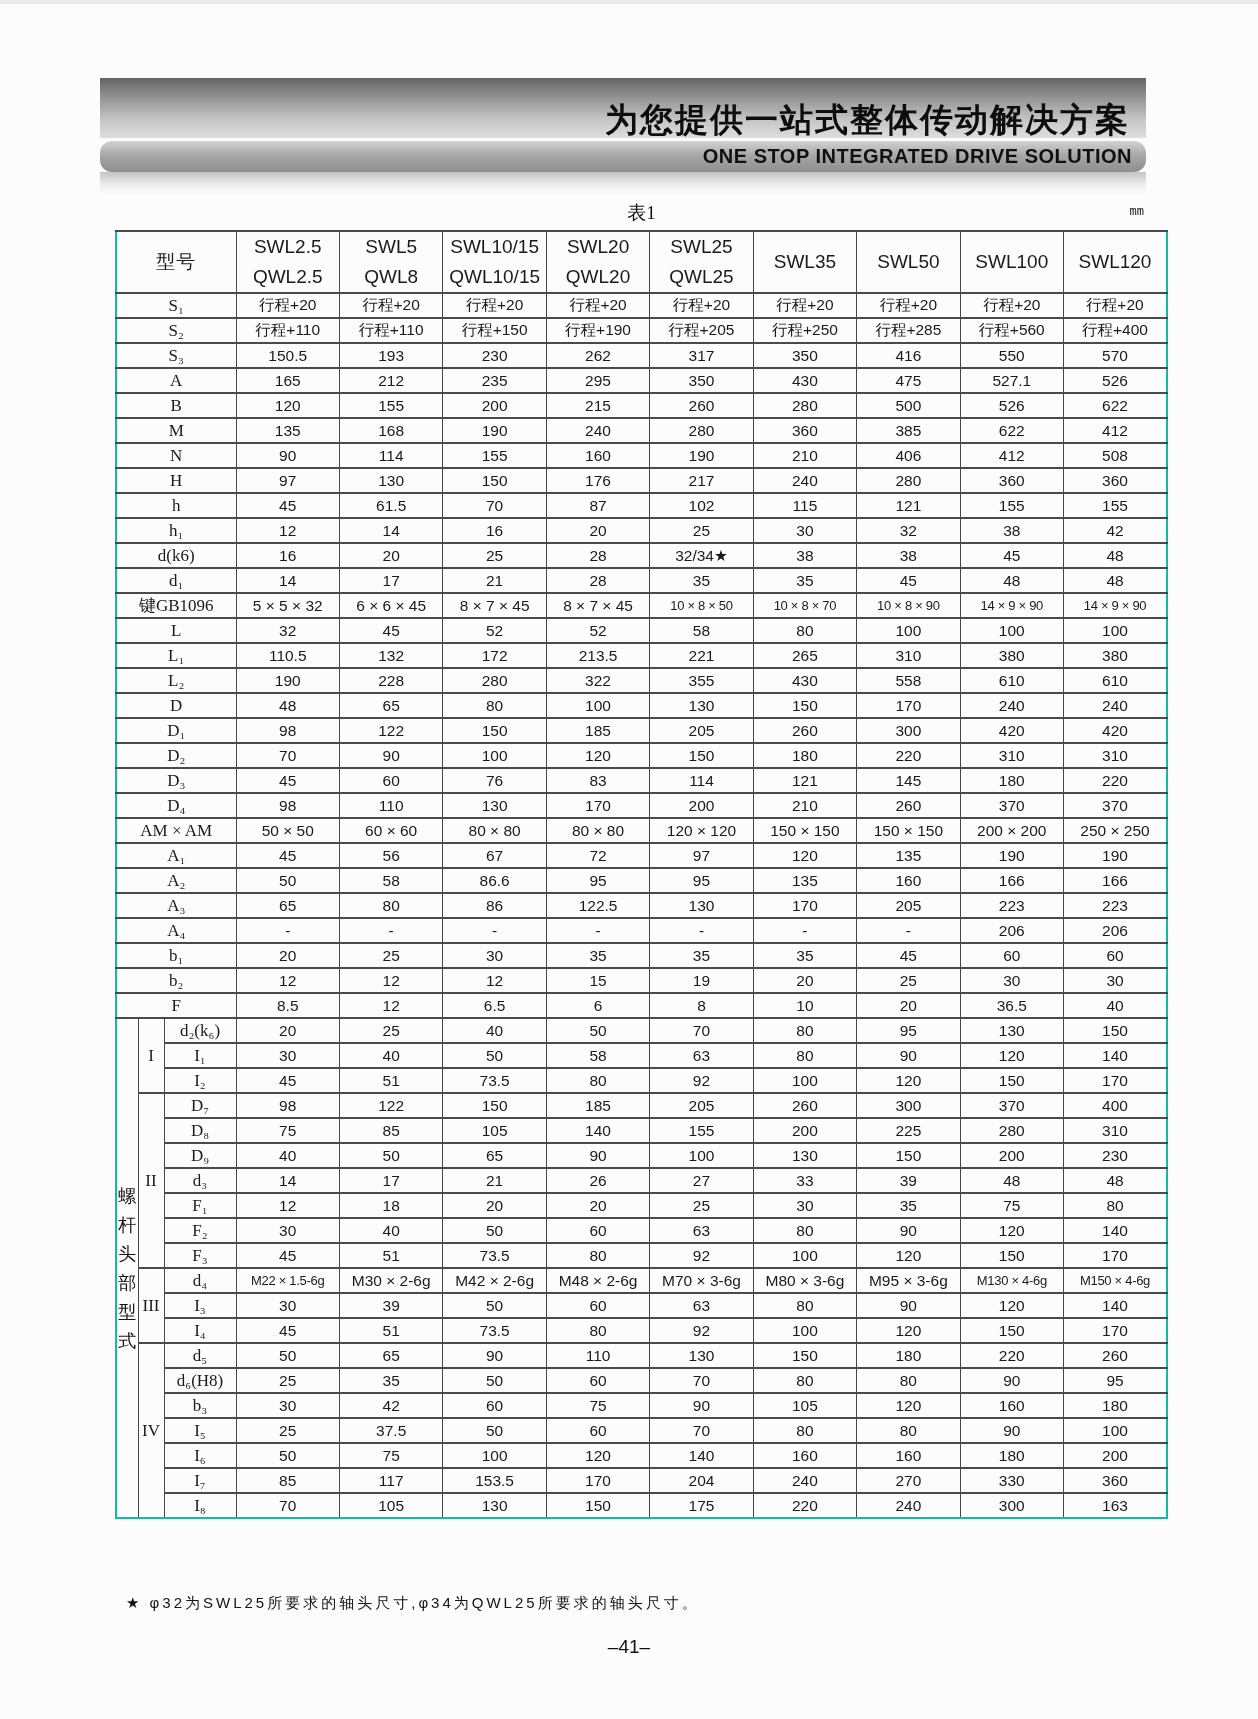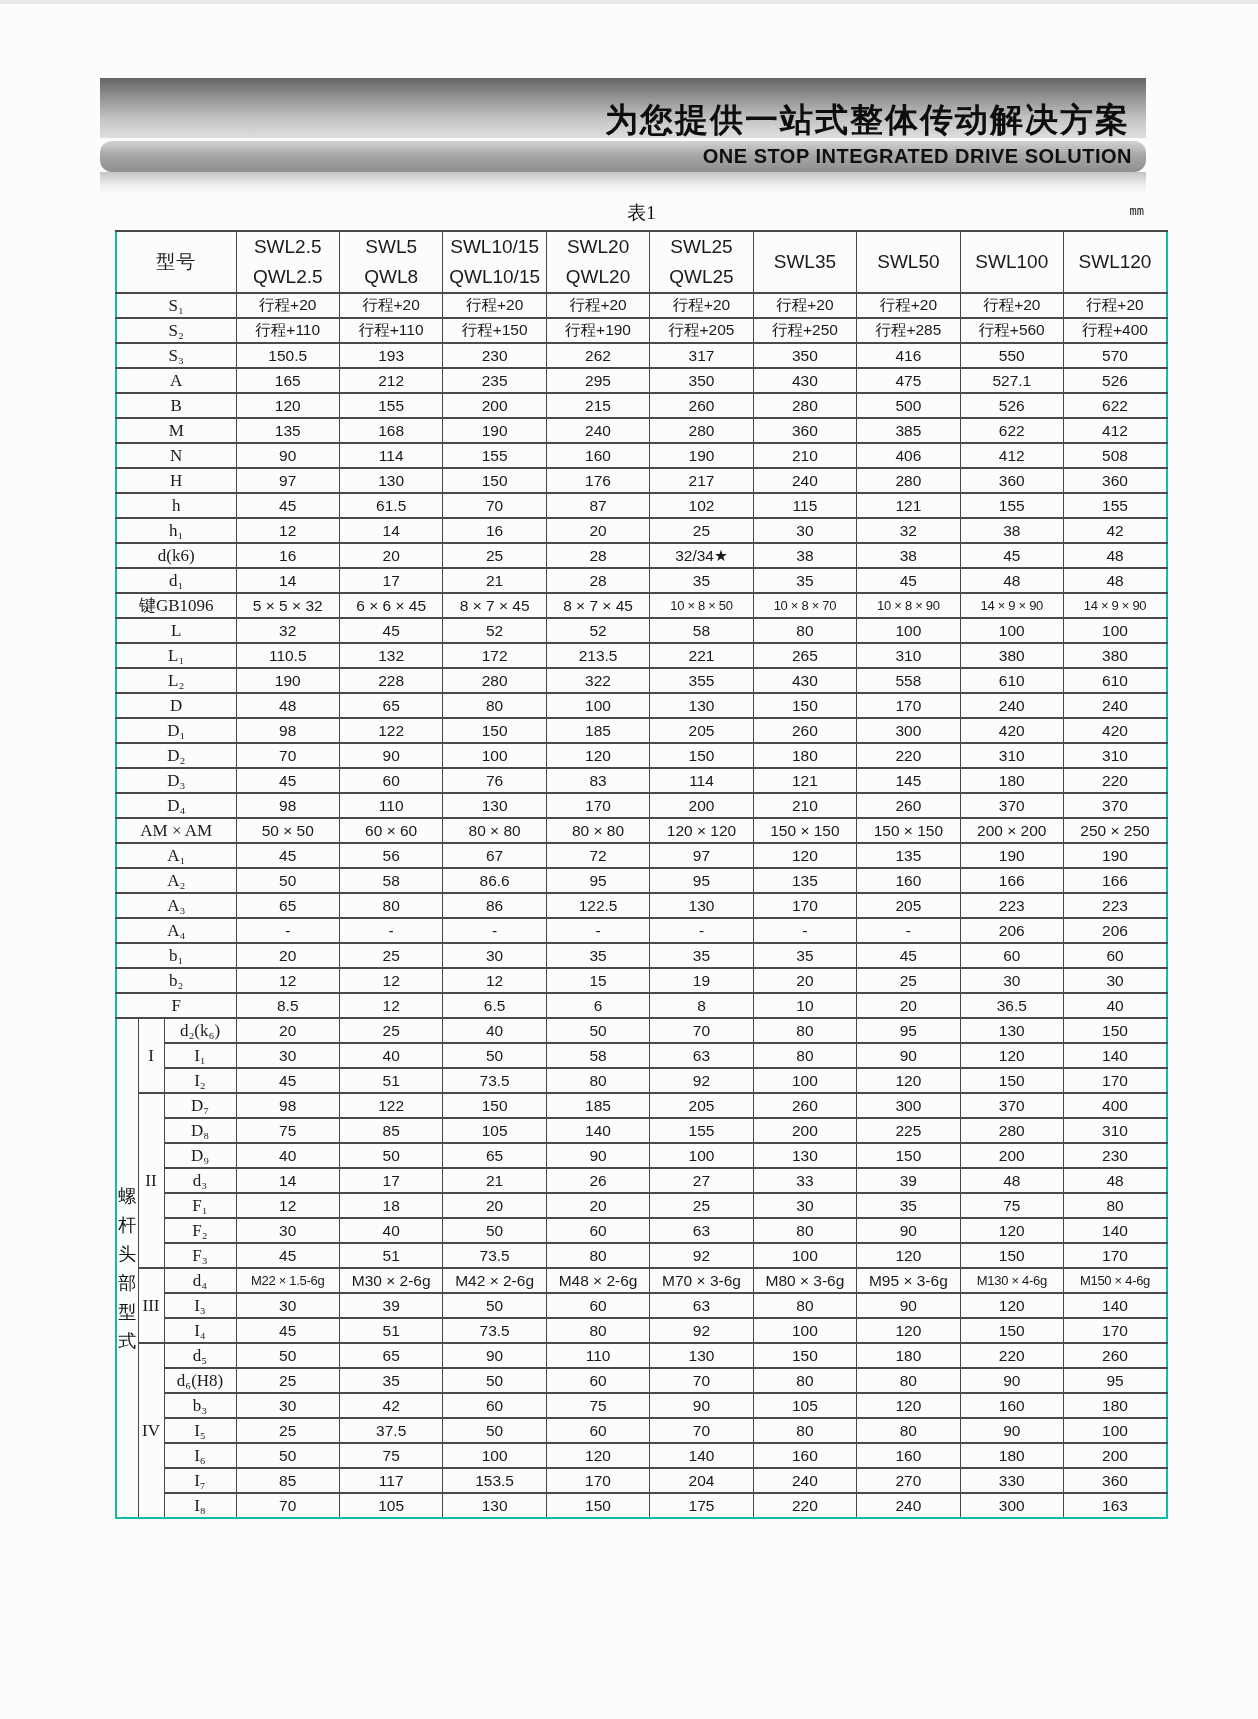--- a/index.html
+++ b/index.html
@@ -714,14 +714,16 @@
           <td class="val">150</td>
           <td class="val">175</td>
           <td class="val">220</td>
           <td class="val">240</td>
           <td class="val">300</td>
           <td class="val">163</td>
         </tr>
       </tbody>
   </table>
 
+  <div class="footnote">★ φ32为SWL25所要求的轴头尺寸,φ34为QWL25所要求的轴头尺寸。</div>
+  <div class="pagenum">–41–</div>
 
 </div>
 
 </body></html>

